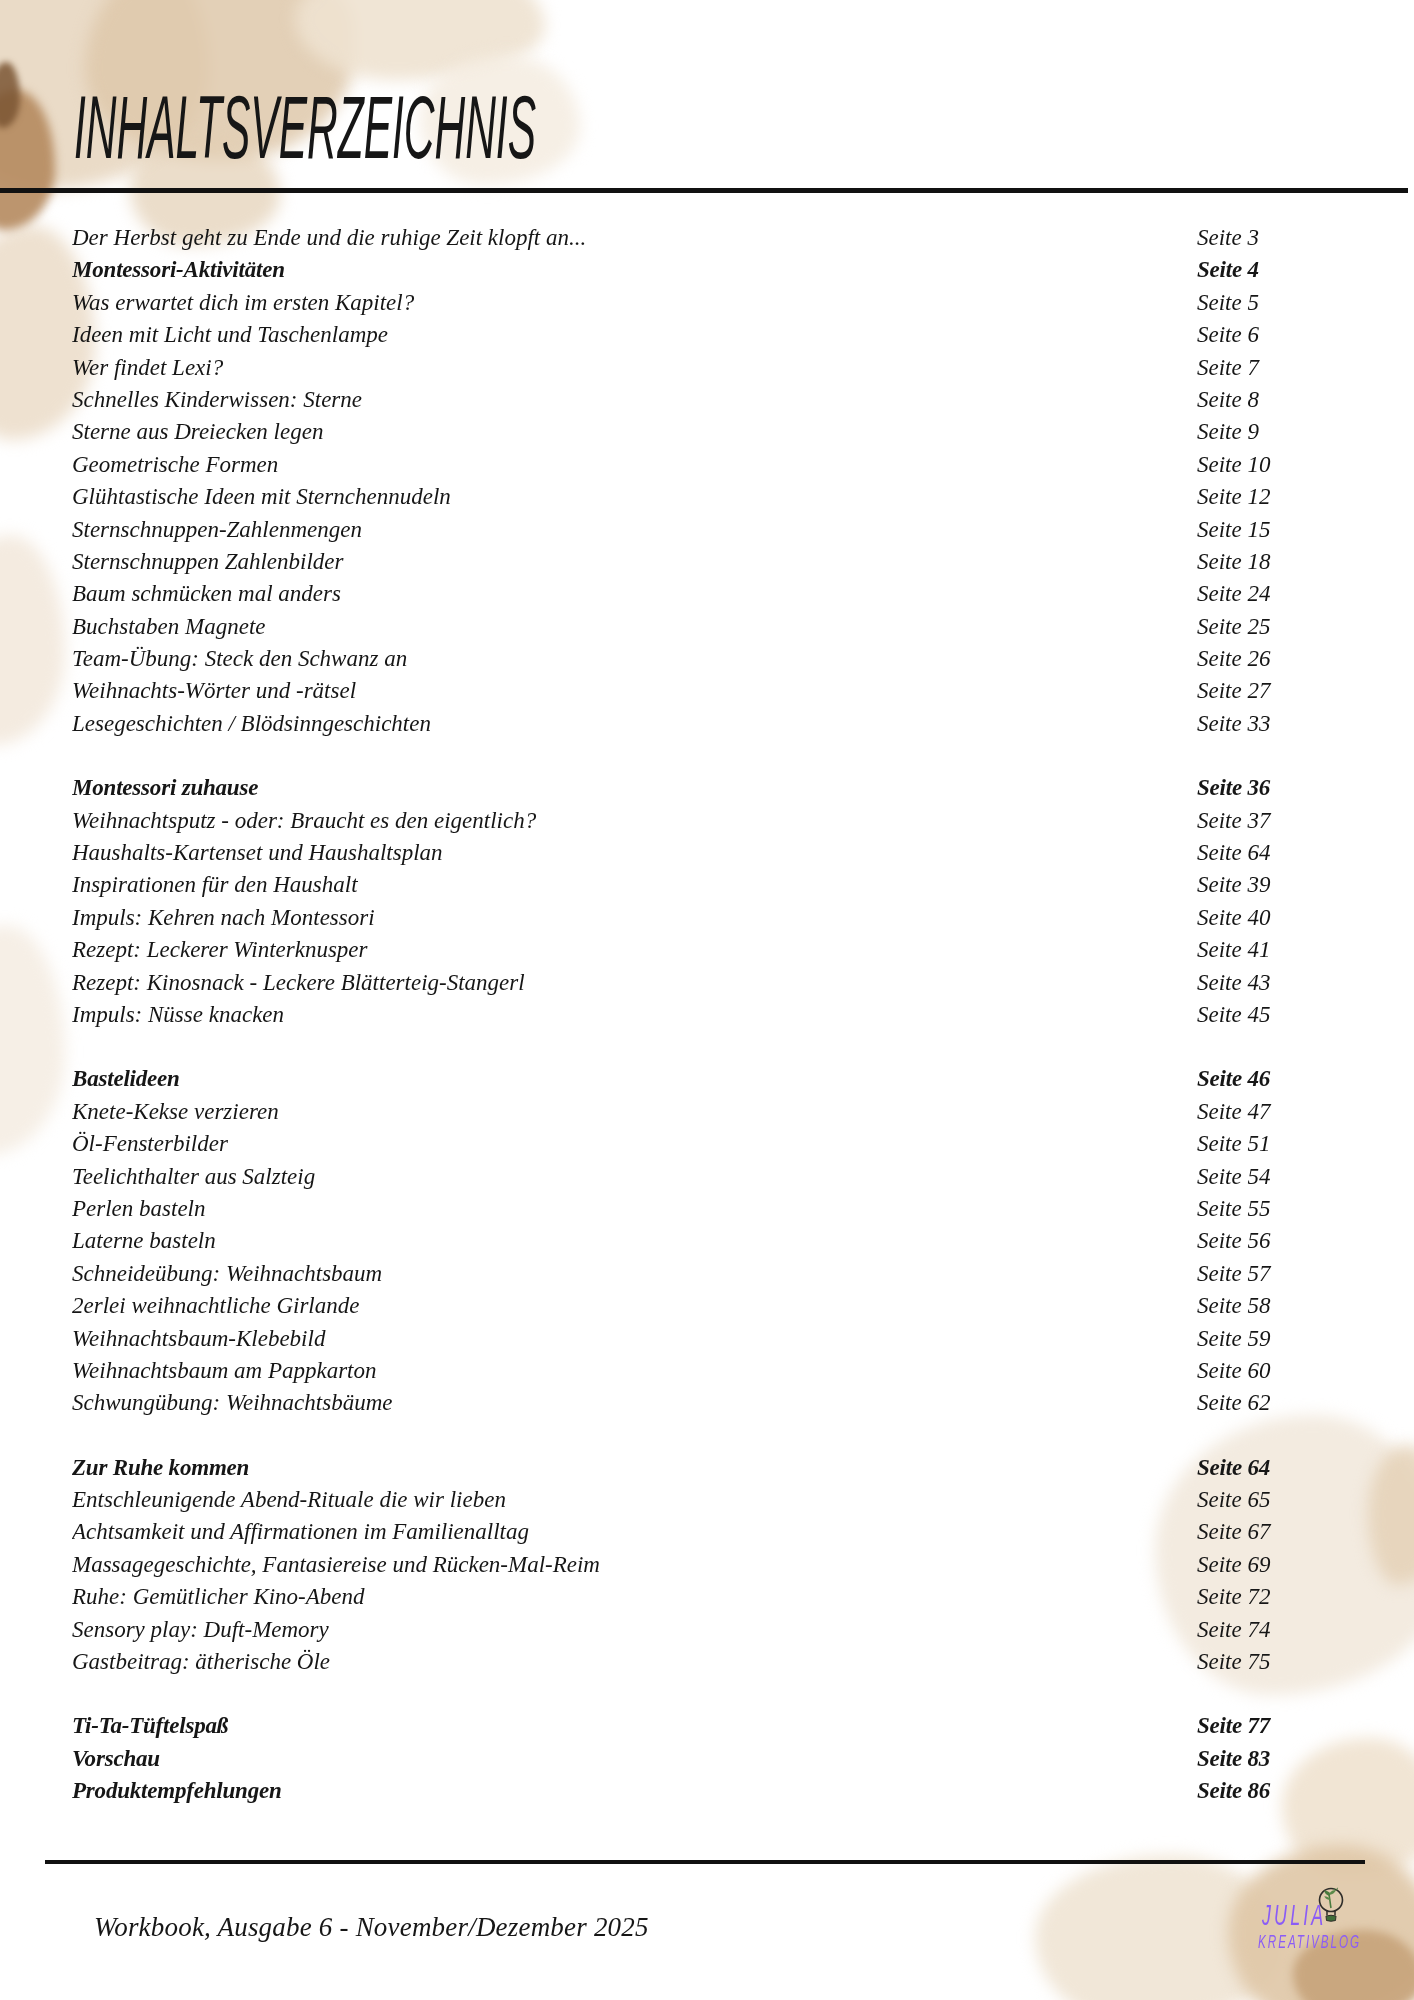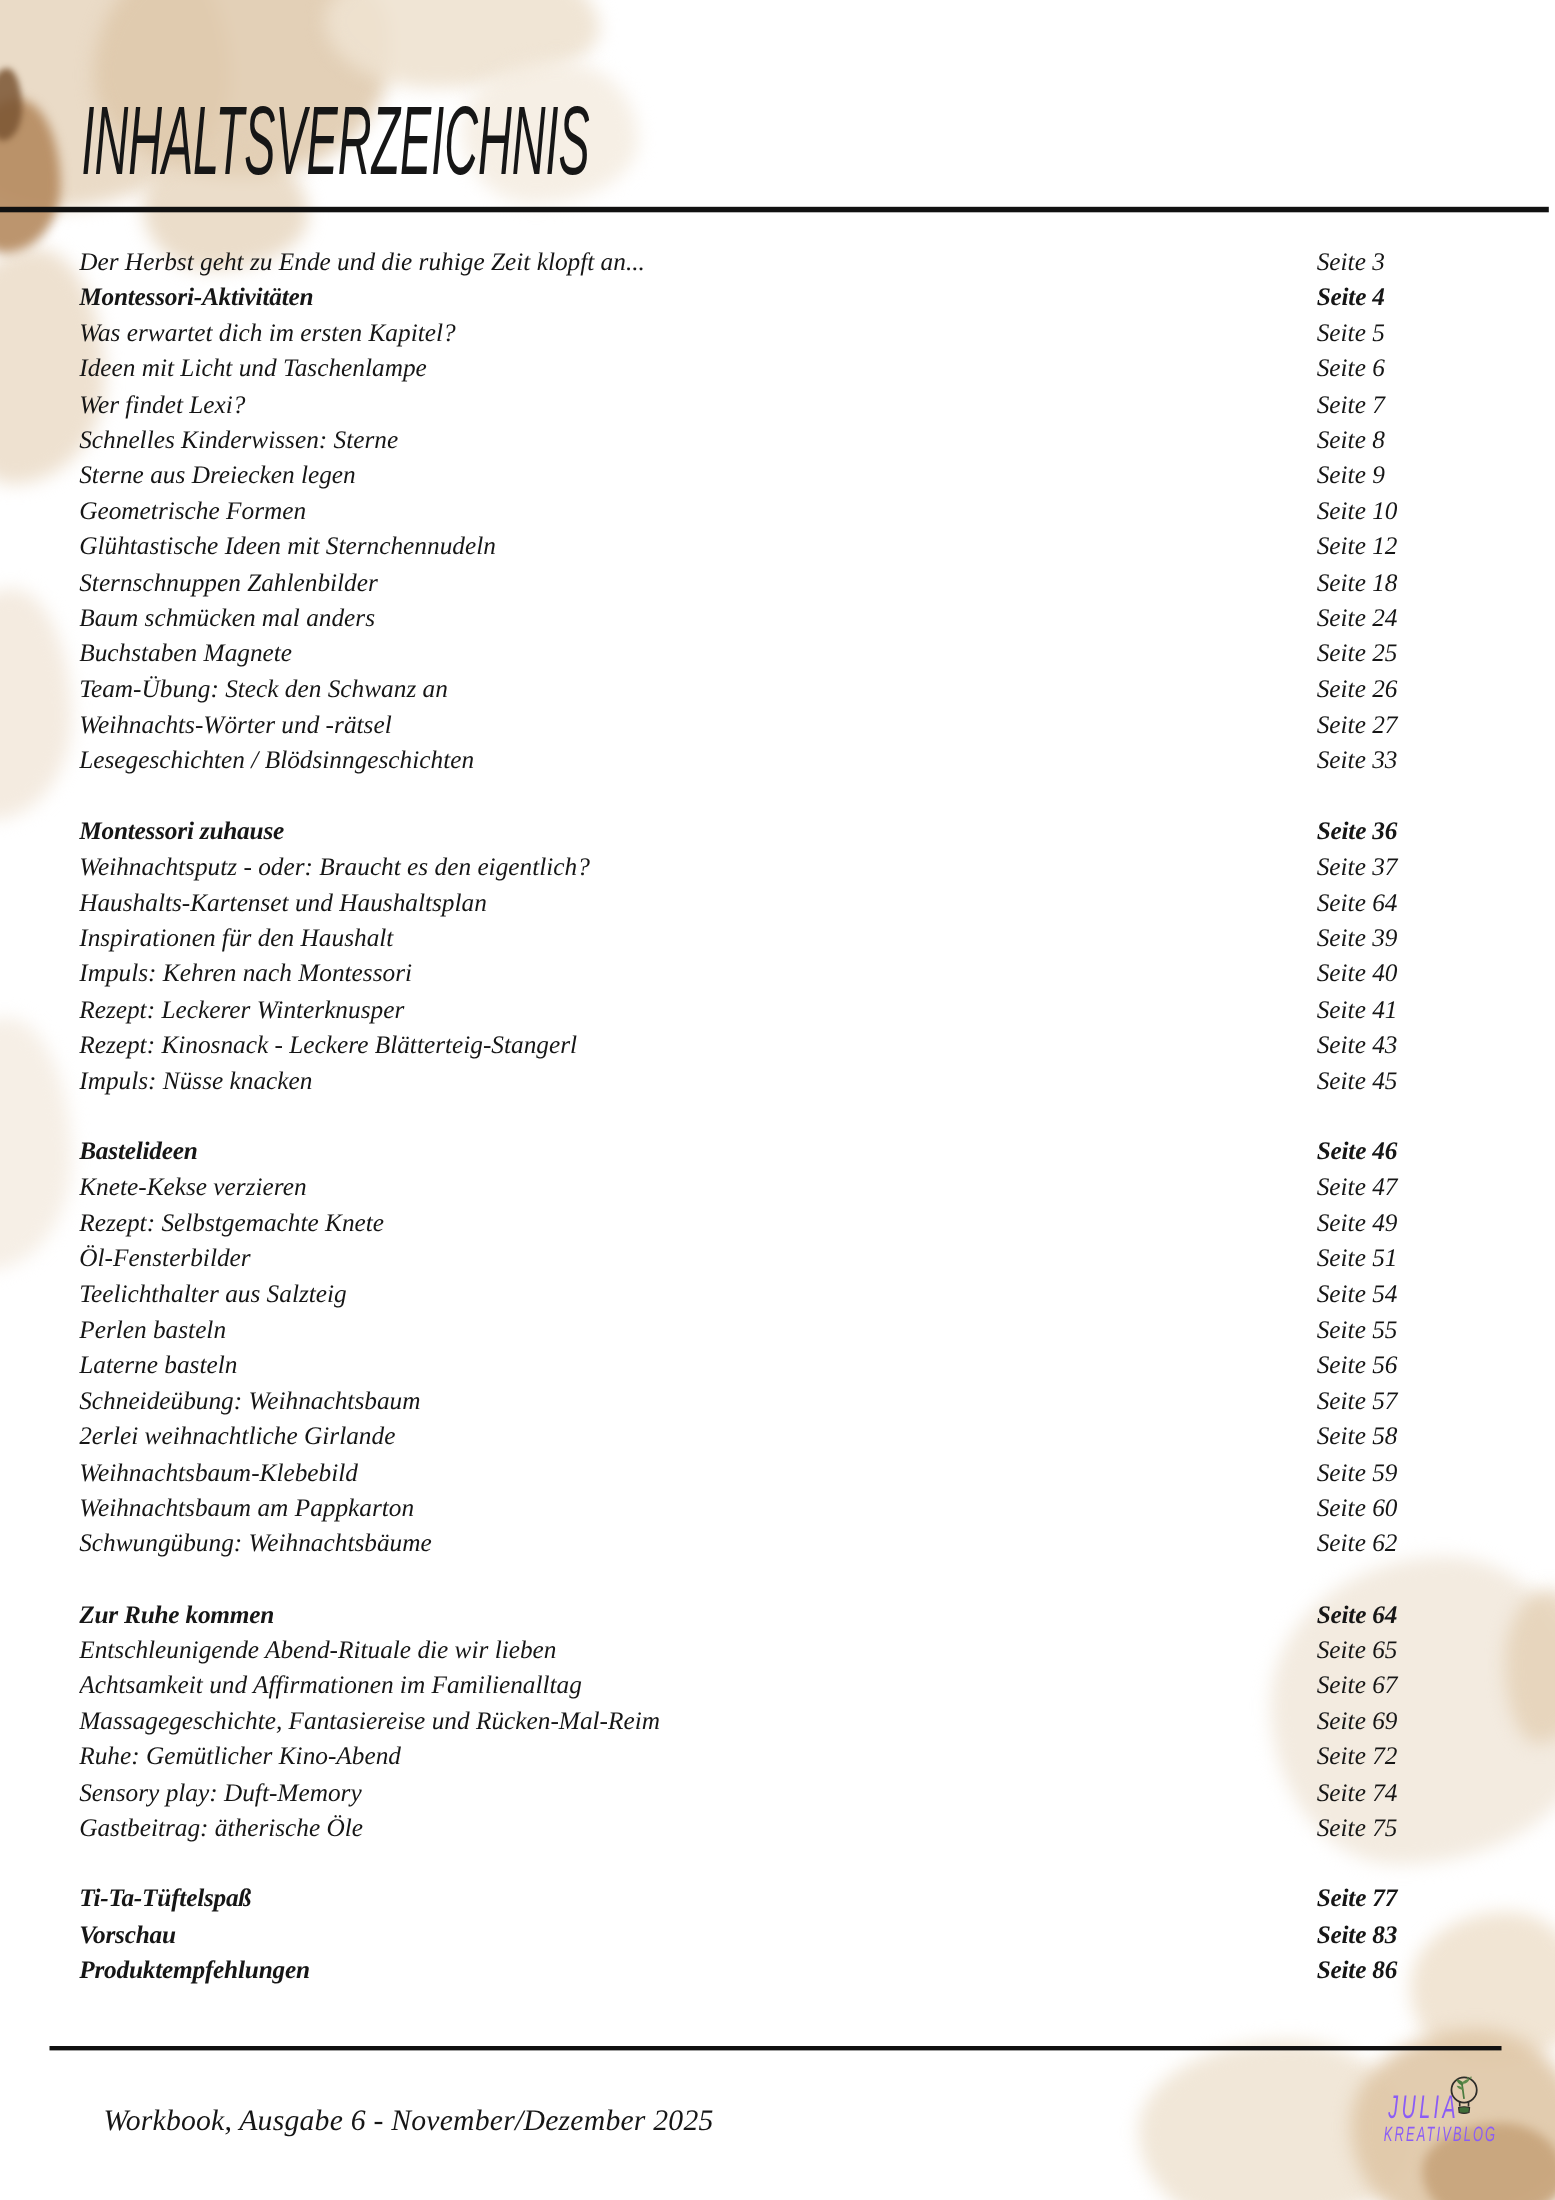--- a/index.html
+++ b/index.html
@@ -113,20 +113,24 @@
   </div>
       <div class="row">
     <span class="label">Geometrische Formen</span>
     <span class="pageno">Seite 10</span>
   </div>
       <div class="row">
     <span class="label">Glühtastische Ideen mit Sternchennudeln</span>
     <span class="pageno">Seite 12</span>
   </div>
       <div class="row">
+    <span class="label">Sternschnuppen-Zahlenmengen</span>
+    <span class="pageno">Seite 15</span>
+  </div>
+      <div class="row">
     <span class="label">Sternschnuppen Zahlenbilder</span>
     <span class="pageno">Seite 18</span>
   </div>
       <div class="row">
     <span class="label">Baum schmücken mal anders</span>
     <span class="pageno">Seite 24</span>
   </div>
       <div class="row">
     <span class="label">Buchstaben Magnete</span>
     <span class="pageno">Seite 25</span>
@@ -175,24 +179,20 @@
     <span class="label">Impuls: Nüsse knacken</span>
     <span class="pageno">Seite 45</span>
   </div>
       <div class="row bold gap">
     <span class="label">Bastelideen</span>
     <span class="pageno">Seite 46</span>
   </div>
       <div class="row">
     <span class="label">Knete-Kekse verzieren</span>
     <span class="pageno">Seite 47</span>
-  </div>
-      <div class="row">
-    <span class="label">Rezept: Selbstgemachte Knete</span>
-    <span class="pageno">Seite 49</span>
   </div>
       <div class="row">
     <span class="label">Öl-Fensterbilder</span>
     <span class="pageno">Seite 51</span>
   </div>
       <div class="row">
     <span class="label">Teelichthalter aus Salzteig</span>
     <span class="pageno">Seite 54</span>
   </div>
       <div class="row">

